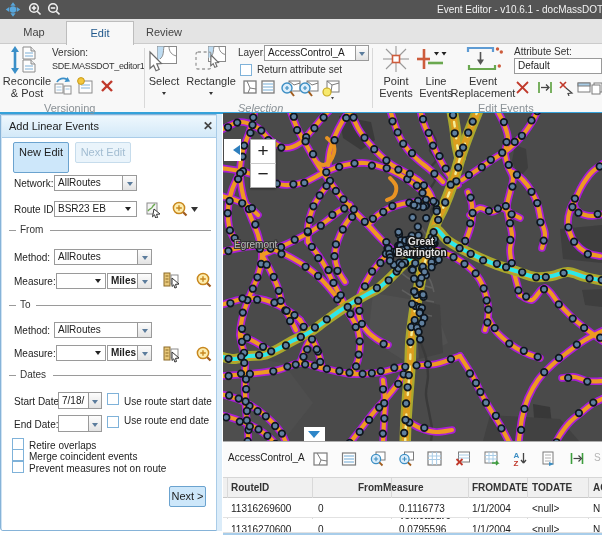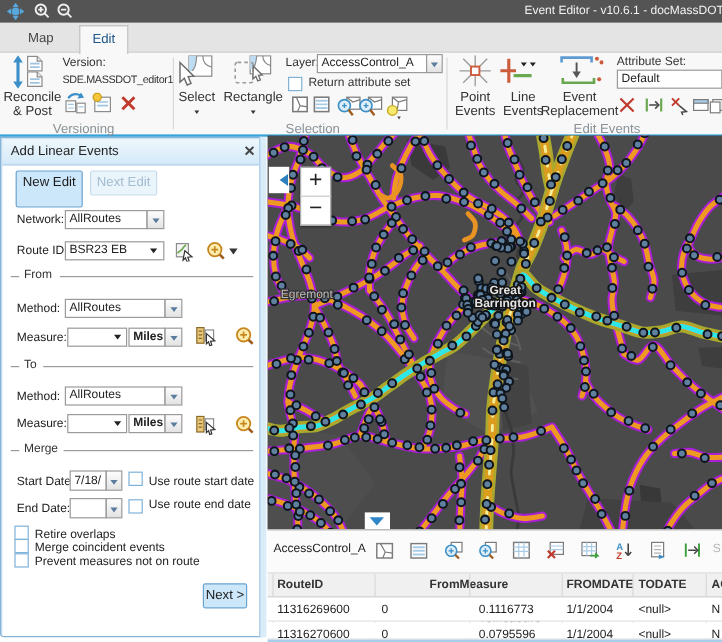--- a/index.html
+++ b/index.html
@@ -66,21 +66,22 @@
       <circle cx="49" cy="7" r="4.3"></circle>
         <line x1="52.2" y1="10.2" x2="55.5" y2="13.5"></line>
       <line x1="46.8" y1="7" x2="51.2" y2="7"></line>
     </g>
   </svg>
   <span id="titletext" class="abs">Event Editor - v10.6.1 - docMassDOTN</span>
 </div>
 
 <div id="tabrow" class="abs">
   <div class="tab" style="left:6px;width:56px;">Map</div>
-  <div class="tab active" style="left:66px;width:41px;">Edit</div>
+  <div class="tab active" style="left:66px;width:68px;">Edit</div>
+  <div class="tab" style="left:132px;width:64px;">Review</div>
 </div>
 
 <div id="ribbon" class="abs">
 
   <svg class="abs" style="left:10px;top:2px" width="32" height="28" viewBox="0 0 32 28">
     <g stroke="#3a8fc8" stroke-width="2.6" fill="#3a8fc8">
       <line x1="5" y1="5" x2="5" y2="23"></line>
       <path d="M5 0 L9 6 L1 6 Z" stroke="none"></path>
       <path d="M5 28 L9 22 L1 22 Z" stroke="none"></path>
     </g>
@@ -166,21 +167,21 @@
       <path d="M42 8 h4 M44 6 v4" stroke="#3d8fc4" stroke-width="1.2"></path>
       <line x1="47.5" y1="11.5" x2="51" y2="16" stroke="#a05c1e" stroke-width="2"></line>
     </g>
     <g>
       <rect x="84" y="1" width="12" height="11" fill="#fff" stroke="#7b7b7b"></rect>
       <path d="M84 1 l5 4 l7 -2 M89 5 l-1 7" fill="none" stroke="#7b7b7b"></path>
       <circle cx="84" cy="12" r="4" fill="#f7e96e" stroke="#c8a920" stroke-width="1.2"></circle>
       <path d="M88 17 l3 0 l-1.5 2.5 z" fill="#444"></path>
     </g>
   </svg>
-  <div class="glabel" style="left:238px;">Selection</div>
+  <div class="glabel" style="left:238px;font-style:italic;">Selection</div>
   <div class="gsep" style="left:372px;"></div>
 
   <svg class="abs" style="left:382px;top:2px" width="28" height="26" viewBox="0 0 28 26">
     <g stroke="#9a9a9a" stroke-width="1.1">
       <line x1="14" y1="0" x2="14" y2="26"></line>
         <line x1="1" y1="13" x2="27" y2="13"></line>
       <line x1="4" y1="3" x2="24" y2="23"></line>
         <line x1="24" y1="3" x2="4" y2="23"></line>
     </g>
     <rect x="10.5" y="9.5" width="7" height="7" fill="#fff" stroke="#cd5c3c" stroke-width="1.6"></rect>
@@ -313,21 +314,21 @@
       <line x1="2.5" y1="10" x2="5.5" y2="10" stroke="#8b6b28"></line>
 <rect x="8" y="3" width="7" height="9" fill="#fff" stroke="#8b8b8b"></rect>
 <path d="M9 6 L16 12 L12.5 12.3 L13.5 15.5 L11.8 16 L10.8 12.8 L9 14.5 Z" fill="#fff" stroke="#333" stroke-width="1"></path>
 <circle cx="40" cy="7" r="5.6" fill="#fdeeb0" stroke="#c8871e" stroke-width="1.5"></circle>
 <path d="M37.2 7 h5.6 M40 4.2 v5.6" stroke="#c8871e" stroke-width="1.4"></path>
 <line x1="44.2" y1="11.2" x2="47.5" y2="14.5" stroke="#a05c1e" stroke-width="2.2"></line>
 </svg>
 
   <div class="psep" style="left:8px;top:254px;width:202px;">
       <span class="l1" style="left:0;width:7px;"></span>
-      <span style="position:absolute;left:11px;top:0;">Merge</span>
+      <span style="position:absolute;left:11px;top:0;">Dates</span>
       <span class="l1" style="left:44px;width:158px;"></span>
     </div>
 
   <div class="plabel" style="left:13px;top:281px;">Start Date:</div>
   <div class="combo" style="left:57px;top:277px;width:31px;height:17px;line-height:15px;">7/18/</div>
   <div class="ddbtn" style="left:87px;top:277px;width:14px;height:17px;"></div>
   <div class="checkbox" style="left:106px;top:278px;"></div>
   <div class="plabel" style="left:123px;top:281px;">Use route start date</div>
 
   <div class="plabel" style="left:13px;top:304px;">End Date:</div>

